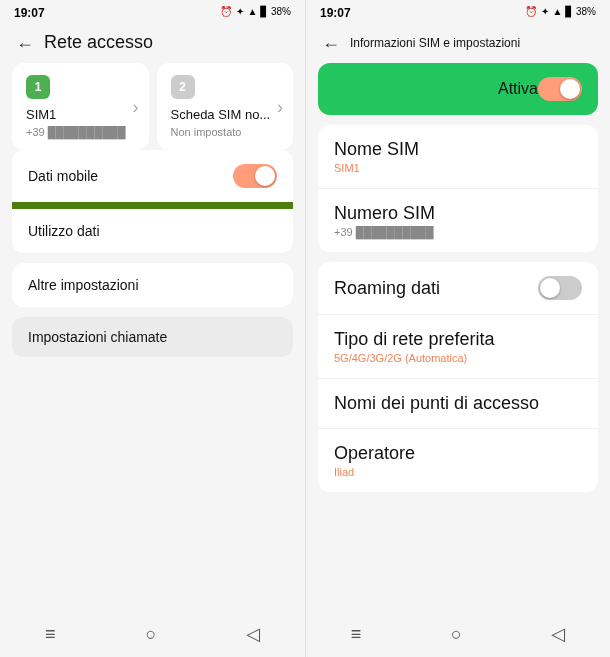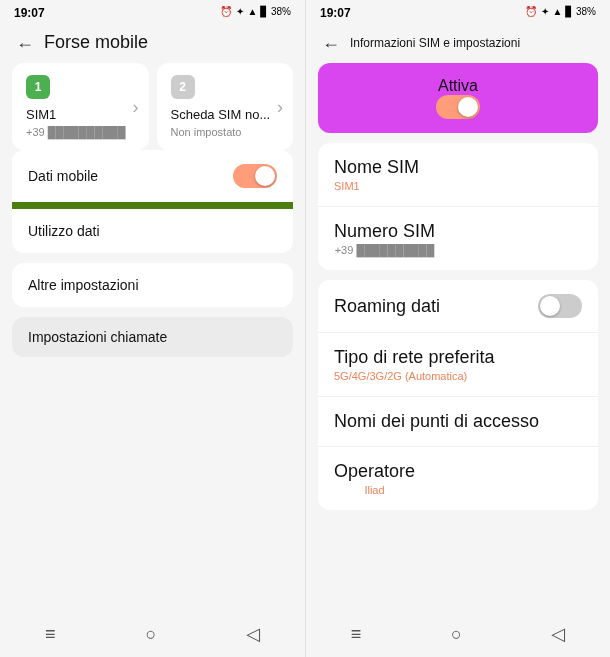--- a/index.html
+++ b/index.html
@@ -223,47 +223,45 @@
     .setting-row {
       display: flex;
       align-items: center;
       justify-content: space-between;
       padding: 14px 16px;
       border-bottom: 1px solid #f0f0f0;
     }
 
     .setting-row:last-child {
       border-bottom: none;
-      text-align: center;
     }
 
     .setting-label {
       font-size: 18px;
       color: #111;
     }
 
     .setting-sublabel {
       font-size: 11px;
       color: #f0845a;
       margin-top: 2px;
     }
 
     .setting-sublabel.gray {
       color: #888;
     }
 
     .attiva-card {
-      background: #d946ef;
+      background: #22c55e;
       border-radius: 12px;
       margin-bottom: 10px;
       padding: 14px 16px;
       display: flex;
       align-items: center;
       justify-content: flex-end;
-      flex-direction: column;
     }
 
     .attiva-label {
       font-size: 16px;
       color: #111;
     }
   </style>
 </head>
 <body>
 
@@ -275,21 +273,21 @@
       <span>⏰</span>
       <span>✦</span>
       <span>▲</span>
       <span>▊</span>
       <span>38%</span>
     </div>
   </div>
 
   <div class="top-bar">
     <span class="back-arrow">←</span>
-    <span class="page-title">Forse mobile</span>
+    <span class="page-title">Rete accesso</span>
   </div>
 
   <div class="content-area">
 
     <div class="sim-cards-row">
       <div class="sim-card-item">
         <div class="sim-badge green">
           <span>1</span>
         </div>
         <div class="sim-name">SIM1</div>

